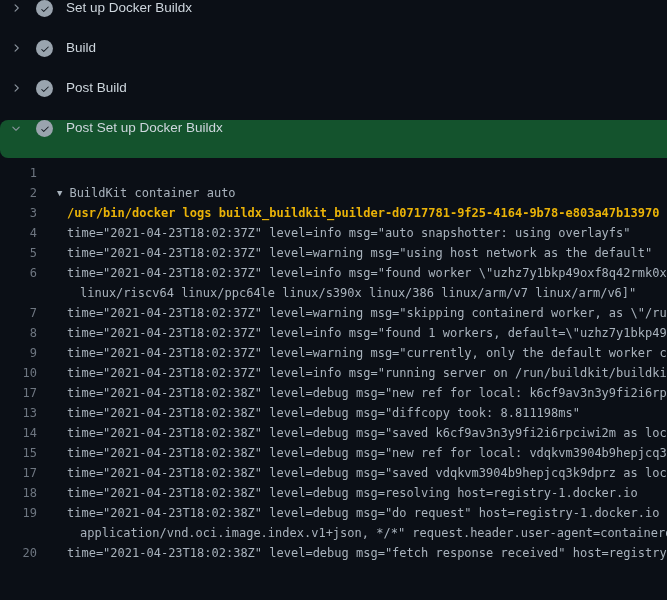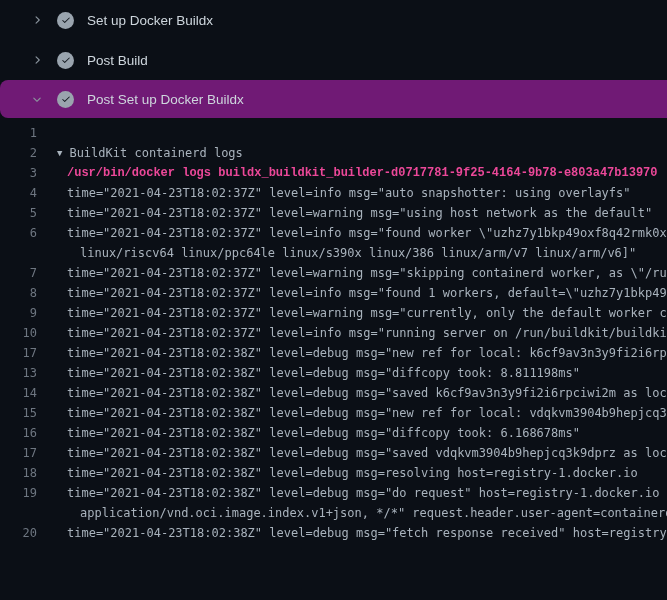--- a/index.html
+++ b/index.html
@@ -2,45 +2,45 @@
 <html><head>
 <meta charset="utf-8">
 <style>
   html,body{margin:0;padding:0;background:#0b0f16;}
   .app{
     position:relative;width:667px;height:600px;overflow:hidden;
     background:#0b0f16;font-family:"Liberation Sans",sans-serif;
   }
   
   .step-row{
-    height:40px;display:flex;align-items:center;
-    padding-left:29px;color:#ced6dd;font-size:13.5px;
+    height:40px;display:flex;align-items:flex-start;
+    padding-left:8px;color:#ced6dd;font-size:13.5px;
   }
-  .step-row.expanded{height:38px;background:#701a75;border-radius:8px 0 0 8px;}
+  .step-row.expanded{height:38px;background:#14532d;border-radius:8px 0 0 8px;}
   .chev{width:16px;height:16px;flex:none;display:flex;align-items:center;justify-content:center;margin-right:12px;}
   .chev svg{fill:#8b949e;}
   .check-badge{
     width:17px;height:17px;border-radius:50%;background:#9aa4ae;flex:none;
     display:flex;align-items:center;justify-content:center;margin-right:13px;
   }
   .check-badge svg{fill:#10151c;}
   .step-label{white-space:nowrap;}
   
   .log{
     padding-top:5px;
     font-family:"DejaVu Sans Mono","Liberation Mono",monospace;
     font-size:12px;color:#a9b3bd;
   }
   .log-row{height:20px;line-height:20px;white-space:pre;display:flex;overflow:hidden;}
   .ln{width:37px;flex:none;text-align:right;color:#6e7681;}
   .txt{margin-left:13px;flex:none;}
   .k-plain .txt,.k-group .txt{padding-left:7px;}
   .k-log .txt,.k-command .txt{padding-left:17px;}
   .k-cont .txt{padding-left:0;margin-left:43px;}
-  .k-command .txt{color:#ec4899;font-weight:700;font-family:Liberation Mono, monospace;}
+  .k-command .txt{color:#eab308;font-weight:700;}
   .arrow{
     font-size:9px;margin-right:7px;color:#a9b3bd;
     display:inline-block;transform:translateY(-1px);
   }
 </style>
 </head>
 <body>
 
 <div class="app">
 
@@ -53,20 +53,33 @@
           </svg>
       </span>
       <span class="check-badge">
         <svg width="10" height="10" viewBox="0 0 16 16">
             <path d="M13.78 4.22a.75.75 0 0 1 0 1.06l-7.25 7.25a.75.75 0 0 1-1.06 0L2.22 9.28a.75.75 0 1 1 1.06-1.06L6 10.94l6.72-6.72a.75.75 0 0 1 1.06 0Z"></path>
           </svg>
       </span>
       <span class="step-label">Set up Docker Buildx</span>
     </div>
 
+    <div class="step-row">
+      <span class="chev">
+        <svg width="12" height="12" viewBox="0 0 16 16">
+            <path d="M6.22 3.22a.75.75 0 0 1 1.06 0l4.25 4.25a.75.75 0 0 1 0 1.06l-4.25 4.25a.75.75 0 0 1-1.06-1.06L9.94 8 6.22 4.28a.75.75 0 0 1 0-1.06Z"></path>
+          </svg>
+      </span>
+      <span class="check-badge">
+        <svg width="10" height="10" viewBox="0 0 16 16">
+            <path d="M13.78 4.22a.75.75 0 0 1 0 1.06l-7.25 7.25a.75.75 0 0 1-1.06 0L2.22 9.28a.75.75 0 1 1 1.06-1.06L6 10.94l6.72-6.72a.75.75 0 0 1 1.06 0Z"></path>
+          </svg>
+      </span>
+      <span class="step-label">Build</span>
+    </div>
 
     <div class="step-row">
       <span class="chev">
         <svg width="12" height="12" viewBox="0 0 16 16">
             <path d="M6.22 3.22a.75.75 0 0 1 1.06 0l4.25 4.25a.75.75 0 0 1 0 1.06l-4.25 4.25a.75.75 0 0 1-1.06-1.06L9.94 8 6.22 4.28a.75.75 0 0 1 0-1.06Z"></path>
           </svg>
       </span>
       <span class="check-badge">
         <svg width="10" height="10" viewBox="0 0 16 16">
             <path d="M13.78 4.22a.75.75 0 0 1 0 1.06l-7.25 7.25a.75.75 0 0 1-1.06 0L2.22 9.28a.75.75 0 1 1 1.06-1.06L6 10.94l6.72-6.72a.75.75 0 0 1 1.06 0Z"></path>
@@ -86,35 +99,34 @@
             <path d="M13.78 4.22a.75.75 0 0 1 0 1.06l-7.25 7.25a.75.75 0 0 1-1.06 0L2.22 9.28a.75.75 0 1 1 1.06-1.06L6 10.94l6.72-6.72a.75.75 0 0 1 1.06 0Z"></path>
           </svg>
       </span>
       <span class="step-label">Post Set up Docker Buildx</span>
     </div>
 
   </div>
 
   <div class="log" id="log-area">
       <div class="log-row k-plain"><span class="ln">1</span></div>
-      <div class="log-row k-group"><span class="ln">2</span><span class="txt"><span class="arrow">▼</span><span>BuildKit containerd logs</span></span></div>
+      <div class="log-row k-group"><span class="ln">2</span><span class="txt"><span class="arrow">▼</span><span>BuildKit container auto</span></span></div>
       <div class="log-row k-command"><span class="ln">3</span><span class="txt">/usr/bin/docker logs buildx_buildkit_builder-d0717781-9f25-4164-9b78-e803a47b13970</span></div>
       <div class="log-row k-log"><span class="ln">4</span><span class="txt">time="2021-04-23T18:02:37Z" level=info msg="auto snapshotter: using overlayfs"</span></div>
       <div class="log-row k-log"><span class="ln">5</span><span class="txt">time="2021-04-23T18:02:37Z" level=warning msg="using host network as the default"</span></div>
       <div class="log-row k-log"><span class="ln">6</span><span class="txt">time="2021-04-23T18:02:37Z" level=info msg="found worker \"uzhz7y1bkp49oxf8q42rmk0xj</span></div>
       <div class="log-row k-cont"><span class="ln"></span><span class="txt">linux/riscv64 linux/ppc64le linux/s390x linux/386 linux/arm/v7 linux/arm/v6]"</span></div>
       <div class="log-row k-log"><span class="ln">7</span><span class="txt">time="2021-04-23T18:02:37Z" level=warning msg="skipping containerd worker, as \"/run</span></div>
       <div class="log-row k-log"><span class="ln">8</span><span class="txt">time="2021-04-23T18:02:37Z" level=info msg="found 1 workers, default=\"uzhz7y1bkp49o</span></div>
       <div class="log-row k-log"><span class="ln">9</span><span class="txt">time="2021-04-23T18:02:37Z" level=warning msg="currently, only the default worker ca</span></div>
       <div class="log-row k-log"><span class="ln">10</span><span class="txt">time="2021-04-23T18:02:37Z" level=info msg="running server on /run/buildkit/buildkit</span></div>
       <div class="log-row k-log"><span class="ln">17</span><span class="txt">time="2021-04-23T18:02:38Z" level=debug msg="new ref for local: k6cf9av3n3y9fi2i6rpc</span></div>
       <div class="log-row k-log"><span class="ln">13</span><span class="txt">time="2021-04-23T18:02:38Z" level=debug msg="diffcopy took: 8.811198ms"</span></div>
       <div class="log-row k-log"><span class="ln">14</span><span class="txt">time="2021-04-23T18:02:38Z" level=debug msg="saved k6cf9av3n3y9fi2i6rpciwi2m as loca</span></div>
       <div class="log-row k-log"><span class="ln">15</span><span class="txt">time="2021-04-23T18:02:38Z" level=debug msg="new ref for local: vdqkvm3904b9hepjcq3k</span></div>
-      <div class="log-row k-log"><span class="ln">16</span><span class="txt">time="2021-04-23T18:02:38Z" level=debug msg="diffcopy took: 6.168678ms"</span></div>
       <div class="log-row k-log"><span class="ln">17</span><span class="txt">time="2021-04-23T18:02:38Z" level=debug msg="saved vdqkvm3904b9hepjcq3k9dprz as loca</span></div>
       <div class="log-row k-log"><span class="ln">18</span><span class="txt">time="2021-04-23T18:02:38Z" level=debug msg=resolving host=registry-1.docker.io</span></div>
       <div class="log-row k-log"><span class="ln">19</span><span class="txt">time="2021-04-23T18:02:38Z" level=debug msg="do request" host=registry-1.docker.io r</span></div>
       <div class="log-row k-cont"><span class="ln"></span><span class="txt">application/vnd.oci.image.index.v1+json, */*" request.header.user-agent=containerd/1.4</span></div>
       <div class="log-row k-log"><span class="ln">20</span><span class="txt">time="2021-04-23T18:02:38Z" level=debug msg="fetch response received" host=registry-</span></div>
     </div>
 
 </div>
 
 </body></html>

